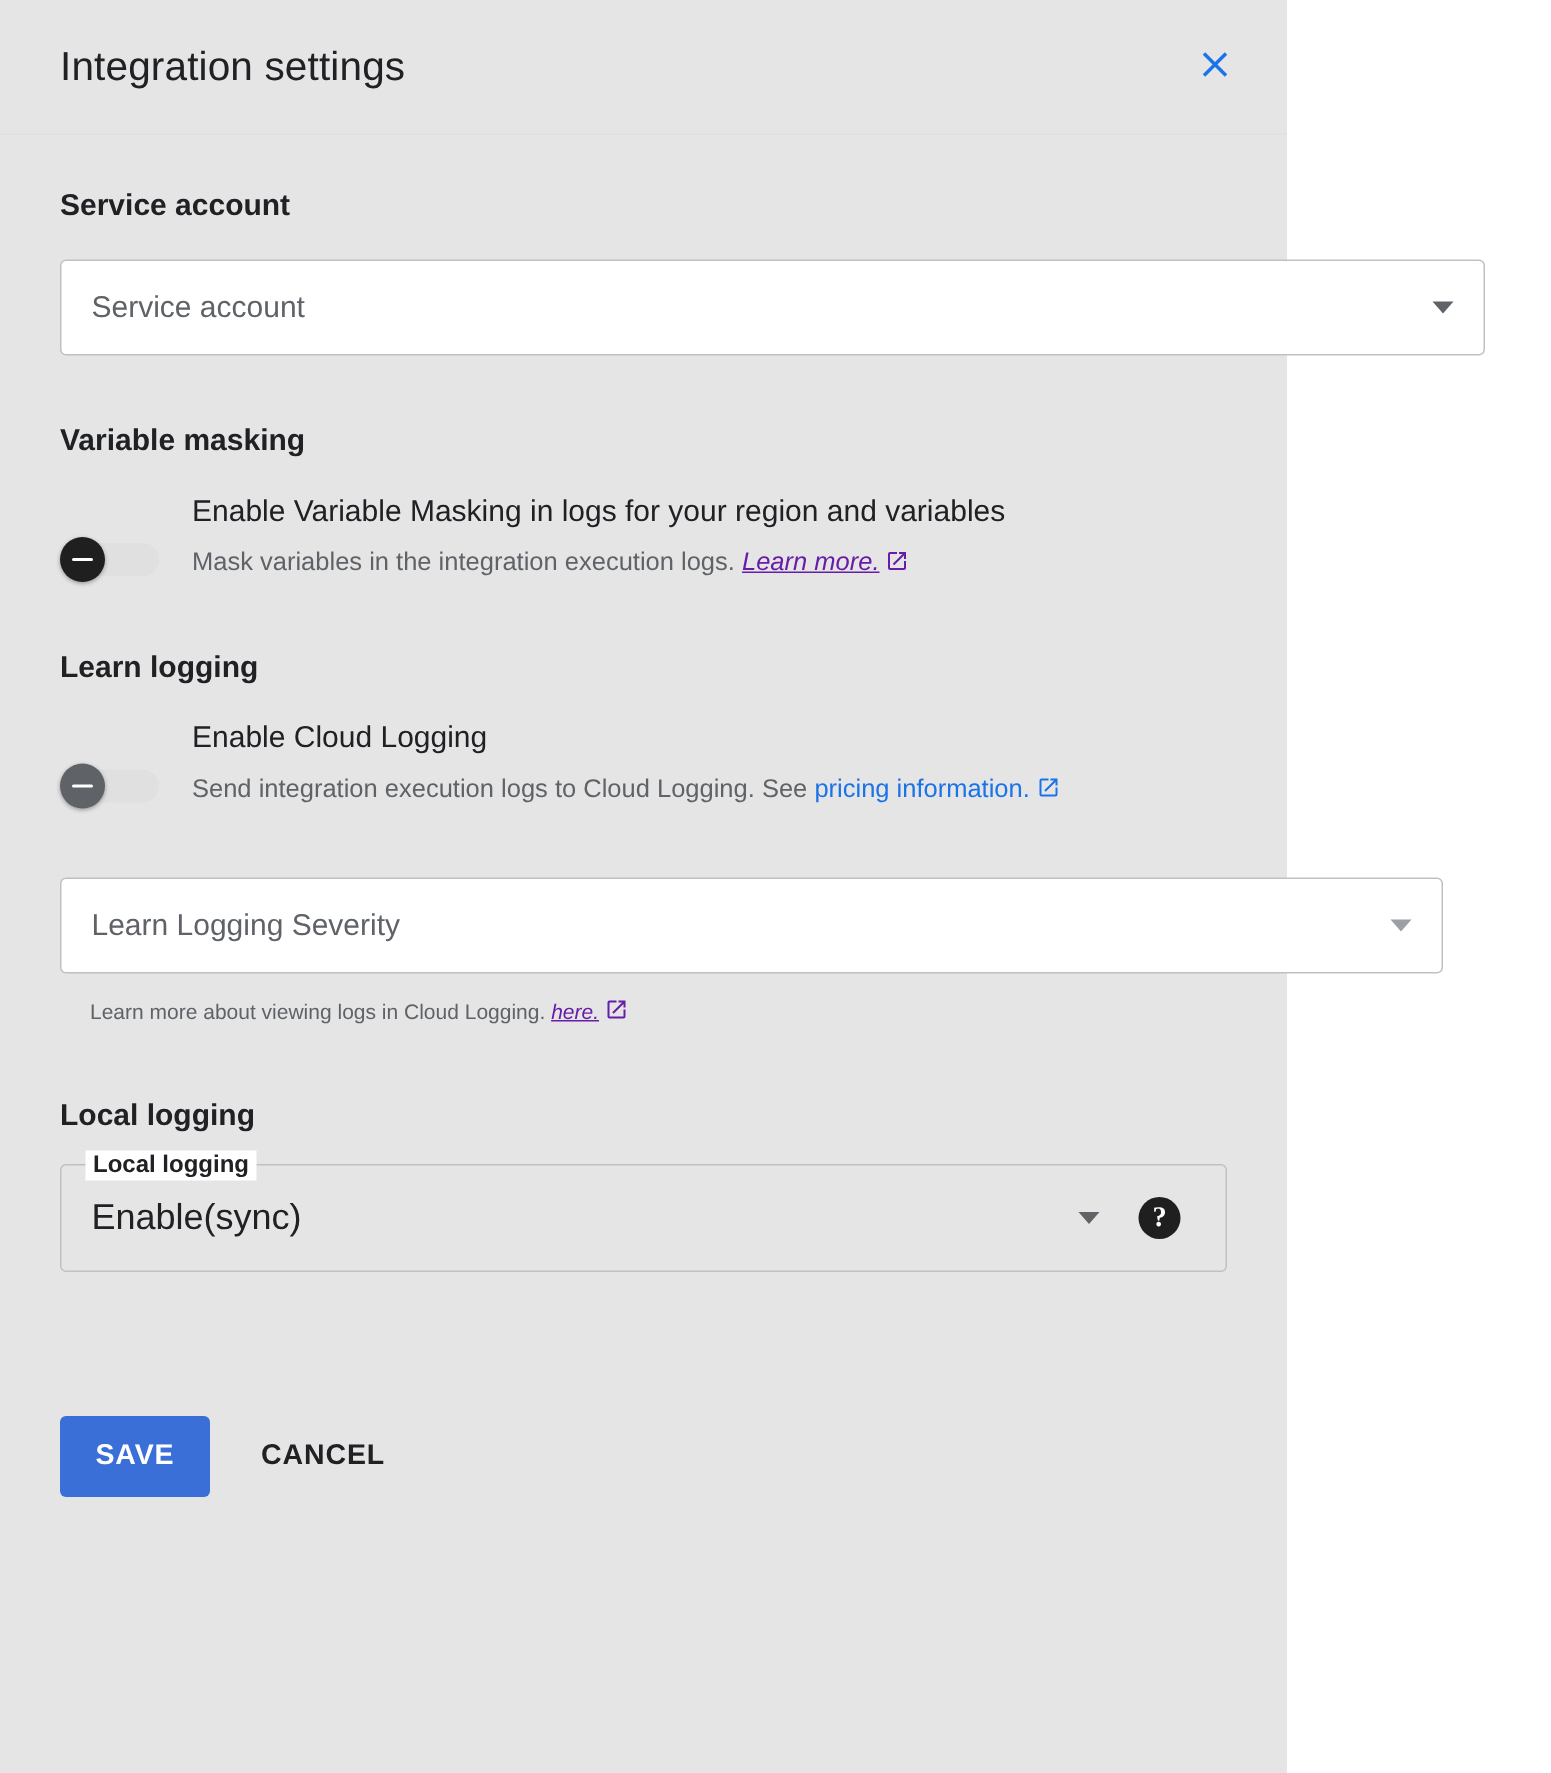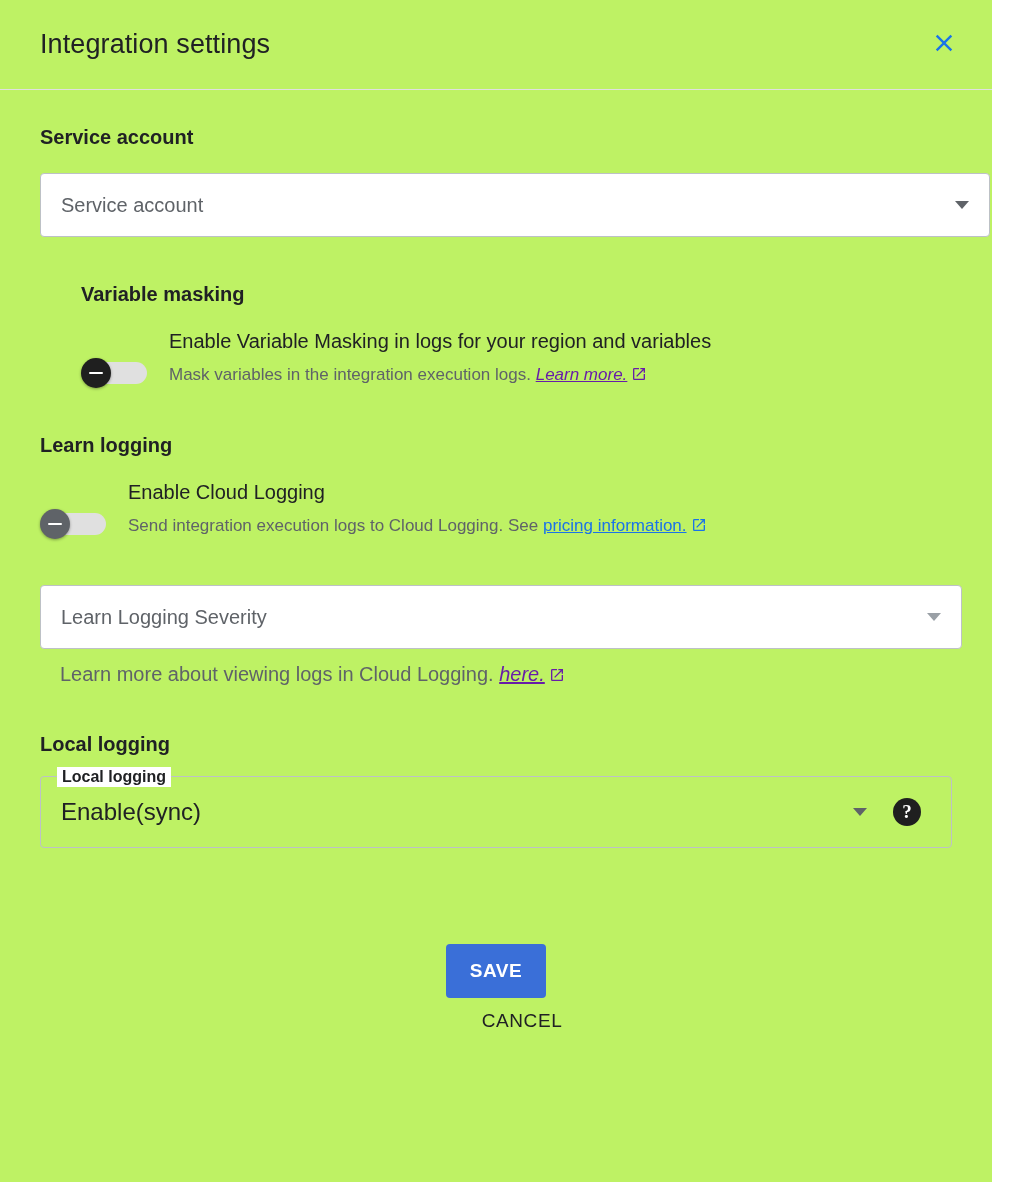--- a/index.html
+++ b/index.html
@@ -10,24 +10,24 @@
   body {
     width: 1034px;
     height: 1182px;
     font-family: "Liberation Sans", sans-serif;
     color: #202124;
     -webkit-font-smoothing: antialiased;
     overflow: hidden;
   }
 
   .dialog {
-    width: 992px;
+    width: 858px;
     height: 1182px;
     position: relative;
-    background: #bef264;
+    background: #e5e5e5;
     box-sizing: border-box;
   }
 
   
   .dialog-header {
     height: 90px;
     border-bottom: 1px solid #e0e0e0;
     display: flex;
     align-items: center;
     justify-content: space-between;
@@ -59,21 +59,21 @@
 
   .section-title {
     font-size: 20px;
     font-weight: 700;
     color: #202124;
     margin: 0;
   }
 
   
   .svc-section { padding-top: 36px; }
-  .mask-section { padding-top: 46px; margin-left: 41px; }
+  .mask-section { padding-top: 46px; }
   .cloud-section { padding-top: 46px; }
   .local-section { padding-top: 46px; }
 
   
   .select-box {
     position: relative;
     border: 1px solid #bdc1c6;
     border-radius: 4px;
     height: 64px;
     display: flex;
@@ -162,36 +162,35 @@
     line-height: 26px;
   }
   .toggle-desc {
     font-size: 17px;
     color: #5f6368;
     margin-top: 10px;
     line-height: 22px;
   }
   .link {
     color: #1a73e8;
-    text-decoration: underline;
     cursor: pointer;
   }
   .link.purple {
     color: #681da8;
     text-decoration: underline;
     font-style: italic;
   }
   .ext-icon {
     display: inline-block;
     vertical-align: -2px;
     margin-left: 4px;
   }
 
   .helper-text {
-    font-size: 20px;
+    font-size: 14px;
     color: #5f6368;
     margin-top: 14px;
     margin-left: 20px;
     line-height: 22px;
   }
 
   
   .local-wrap {
     display: flex;
     align-items: center;
@@ -242,44 +241,43 @@
     cursor: pointer;
     font-family: "Liberation Serif", serif;
   }
 
   
   .actions {
     display: flex;
     align-items: center;
     padding: 0 40px;
     margin-top: 96px;
-    flex-direction: column;
   }
   .btn-save {
     background: #3a6fd8;
     color: #ffffff;
     border: none;
     border-radius: 4px;
     font-size: 19px;
     font-weight: 700;
     letter-spacing: 0.6px;
     padding: 0 22px;
     height: 54px;
     min-width: 100px;
     cursor: pointer;
     font-family: "Liberation Sans", sans-serif;
   }
   .btn-cancel {
     background: transparent;
     border: none;
     color: #202124;
     font-size: 19px;
-    font-weight: 400;
+    font-weight: 700;
     letter-spacing: 0.6px;
-    margin-left: 52px;
+    margin-left: 26px;
     cursor: pointer;
     padding: 12px 8px;
     font-family: "Liberation Sans", sans-serif;
   }
 </style>
 </head>
 <body>
 
 <div class="dialog">
 

